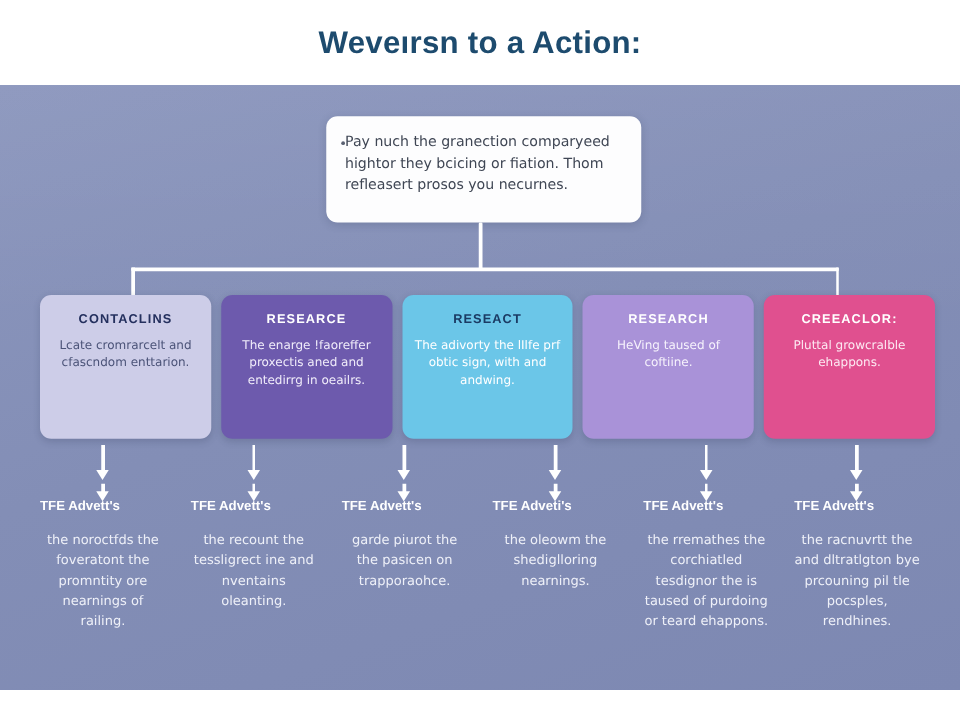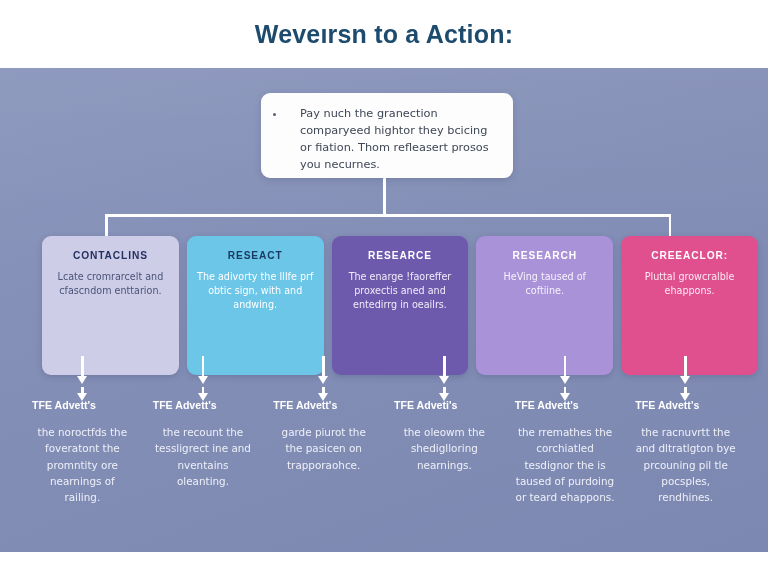--- a/index.html
+++ b/index.html
@@ -36,21 +36,21 @@
     pointer-events:none;
   }
 
   
   .callout{
     position:absolute;left:261px;top:25px;width:252px;height:85px;
     background:#fdfdfe;border-radius:9px;
     box-shadow:0 2px 7px rgba(40,48,80,.18);
     padding:12px 14px 10px 12px;box-sizing:border-box;
   }
-  .callout-row{display:flex;align-items:flex-start;gap:24px;}
+  .callout-row{display:flex;align-items:flex-start;gap:0;}
   .bullet-dot{
     flex:0 0 auto;width:3px;height:3px;border-radius:50%;
     background:#5a6172;margin-top:8px;
   }
   .callout-text{
     font-size:11.3px;line-height:1.52;color:#3f4654;
     font-family:"DejaVu Sans", sans-serif;
   }
 
   
@@ -70,21 +70,21 @@
   .bus-head{
     position:absolute;top:172px;width:0;height:0;
     border-left:6px solid transparent;border-right:6px solid transparent;
     border-top:9px solid #ffffff;
   }
   .bus-head.left{left:100px;}
   .bus-head.right{left:663.5px;}
 
   
   .cards{
-    position:absolute;left:42px;top:168px;width:716px;height:139px;
+    position:absolute;left:32px;top:168px;width:716px;height:115px;
     display:flex;gap:8px;
   }
   .card{
     flex:1 1 0;border-radius:9px;
     box-shadow:0 2px 6px rgba(40,48,80,.20);
     padding:14px 9px 10px;box-sizing:border-box;
     display:flex;flex-direction:column;align-items:center;
     text-align:center;overflow:hidden;
   }
   .card-title{
@@ -164,30 +164,30 @@
     <div class="bus-head left"></div>
     <div class="bus-head right"></div>
 
     <div class="cards">
 
       <div class="card" style="background:#cdcde8">
         <div class="card-title" style="color:#24305e">CONTACLINS</div>
         <div class="card-body" style="color:#4b5378">Lcate cromrarcelt and cfascndom enttarion.</div>
       </div>
 
+      <div class="card" style="background:#6d5aad">
+        <div class="card-title" style="color:#ffffff">RESEARCE</div>
+        <div class="card-body" style="color:#f0ecfa">The enarge !faoreffer proxectis aned and entedirrg in oeailrs.</div>
+      </div>
+
       <div class="card" style="background:#6bc6e8">
         <div class="card-title" style="color:#1b3b64">RESEACT</div>
         <div class="card-body" style="color:#ffffff">The adivorty the lIlfe prf obtic sign, with and andwing.</div>
       </div>
 
-      <div class="card" style="background:#6d5aad">
-        <div class="card-title" style="color:#ffffff">RESEARCE</div>
-        <div class="card-body" style="color:#f0ecfa">The enarge !faoreffer proxectis aned and entedirrg in oeailrs.</div>
-      </div>
-
       <div class="card" style="background:#a992d8">
         <div class="card-title" style="color:#ffffff">RESEARCH</div>
         <div class="card-body" style="color:#f6f2fc">HeVing taused of coftiine.</div>
       </div>
 
       <div class="card" style="background:#e0508f">
         <div class="card-title" style="color:#ffffff">CREEACLOR:</div>
         <div class="card-body" style="color:#fde9f2">Pluttal growcralble ehappons.</div>
       </div>
 

